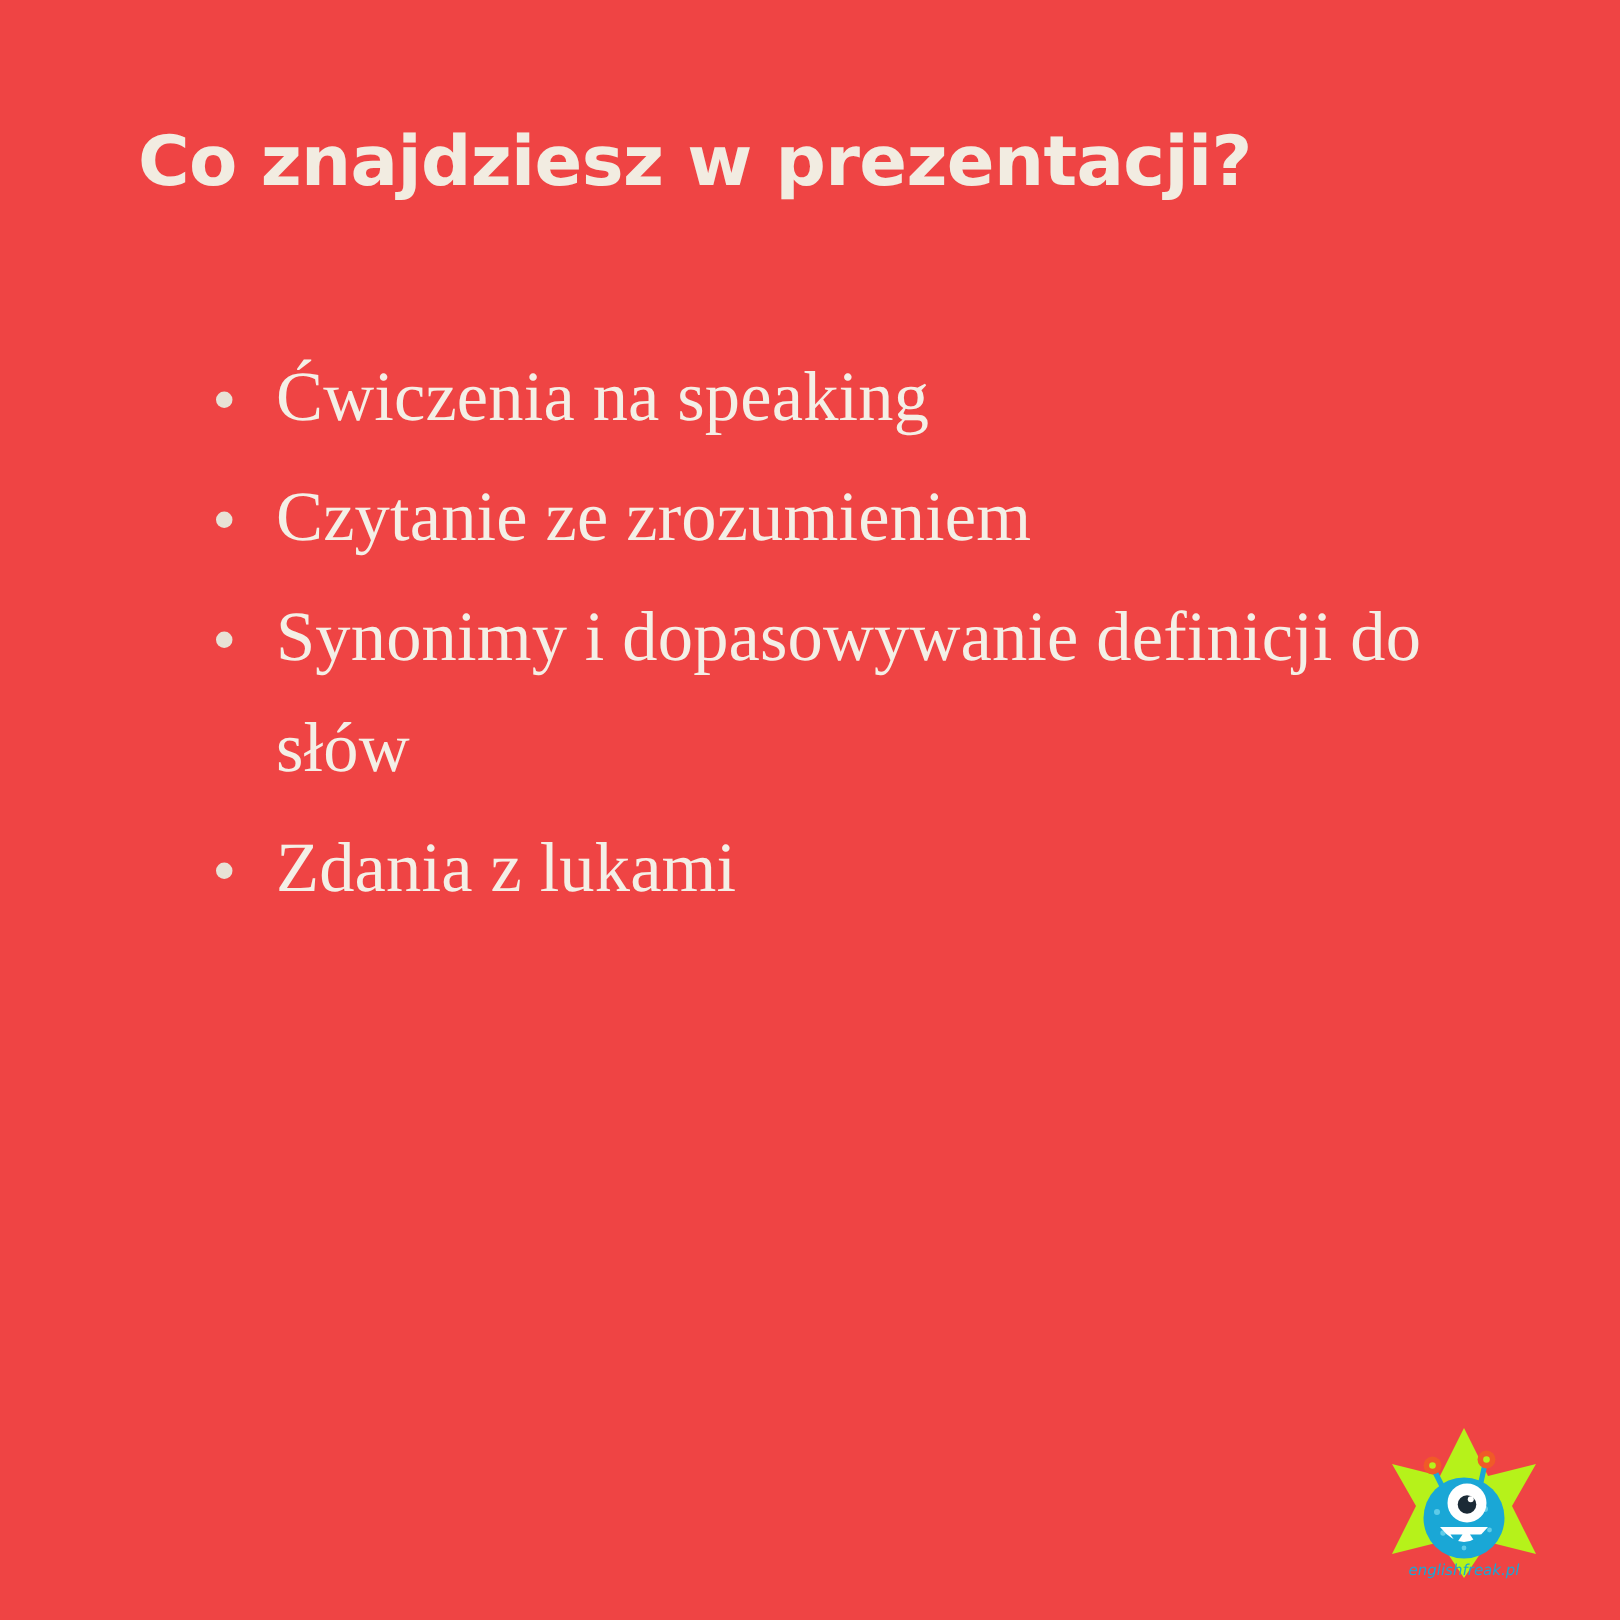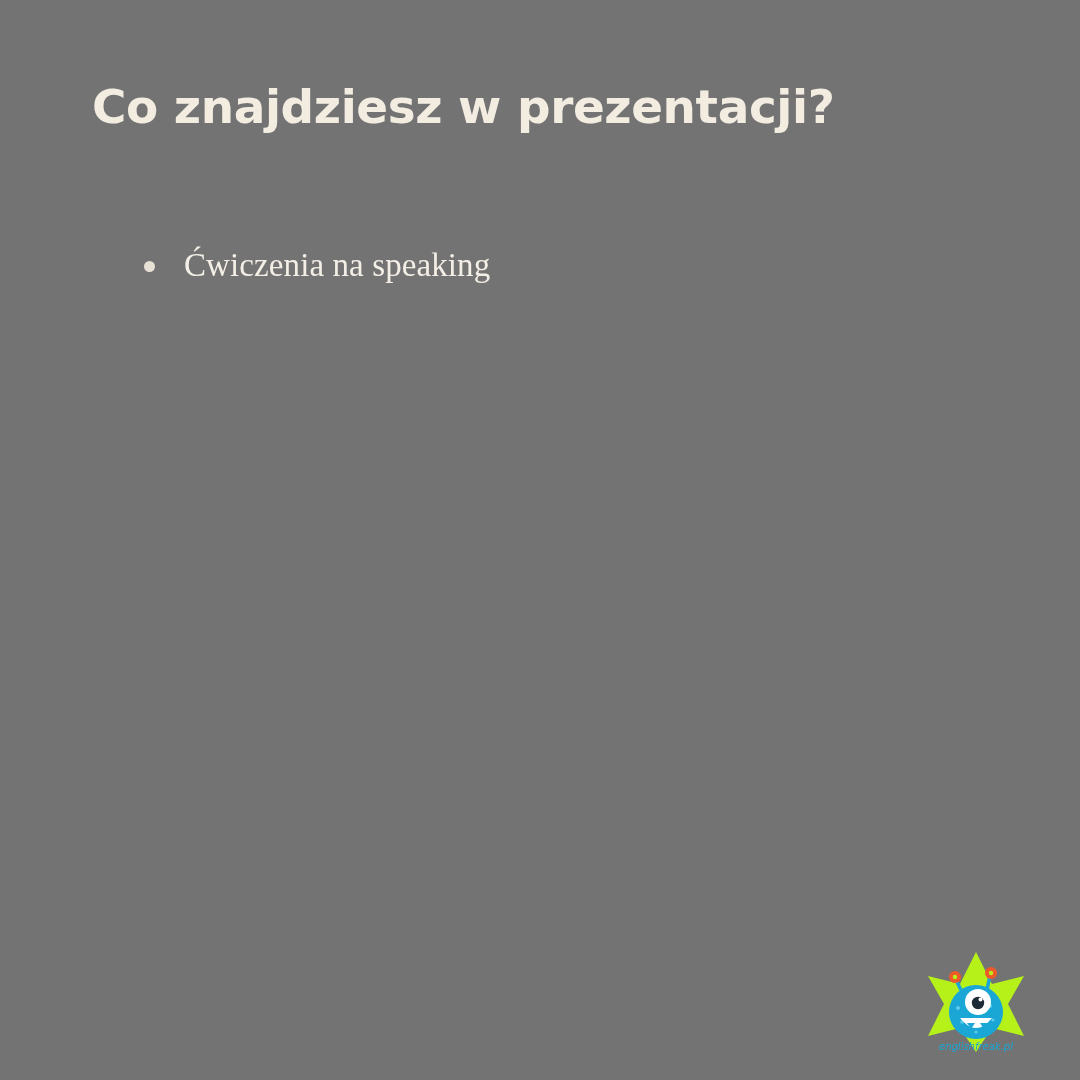--- a/index.html
+++ b/index.html
@@ -13,21 +13,21 @@
     height: 1080px;
     overflow: hidden;
     font-family: "Liberation Serif", serif;
     -webkit-font-smoothing: antialiased;
   }
 
   #slide {
     position: relative;
     width: 1080px;
     height: 1080px;
-    background: #737373;
+    background: #ef4444;
     box-sizing: border-box;
   }
 
   
   #title {
     position: absolute;
     left: 92px;
     top: 82px;
     width: 900px;
     margin: 0;
@@ -52,21 +52,21 @@
     padding: 0;
     list-style: none;
   }
 
   .bullet-item {
     position: relative;
     padding-left: 44px;
     margin: 0 0 6px 0;
     color: #f4efe6;
     font-family: "Liberation Serif", serif;
-    font-size: 33px;
+    font-size: 47px;
     line-height: 74px;
     letter-spacing: 0.1px;
   }
 
   .bullet-dot {
     position: absolute;
     left: 4px;
     top: 33px;
     width: 11px;
     height: 11px;
@@ -100,22 +100,34 @@
   <h1 id="title">Co znajdziesz w prezentacji?</h1>
 
   <ul id="bullet-list">
 
     <li class="bullet-item">
       <span class="bullet-dot"></span>
       <span class="bullet-text">Ćwiczenia na speaking</span>
     </li>
 
 
+    <li class="bullet-item">
+      <span class="bullet-dot"></span>
+      <span class="bullet-text">Czytanie ze zrozumieniem</span>
+    </li>
 
+    <li class="bullet-item">
+      <span class="bullet-dot"></span>
+      <span class="bullet-text">Synonimy i dopasowywanie definicji do słów</span>
+    </li>
 
+    <li class="bullet-item">
+      <span class="bullet-dot"></span>
+      <span class="bullet-text">Zdania z lukami</span>
+    </li>
 
   </ul>
 
   <div id="logo">
     <svg viewBox="0 0 112 112" xmlns="http://www.w3.org/2000/svg" aria-hidden="true">
 
       <polygon points="56,6 72,38 104,30 88,58 104,90 72,82 56,106 40,82 8,90 24,58 8,30 40,38" fill="#b6f21a"></polygon>
 
       <line x1="44" y1="50" x2="36" y2="34" stroke="#1aa7d6" stroke-width="3.5" stroke-linecap="round"></line>
       <line x1="66" y1="48" x2="70" y2="30" stroke="#1aa7d6" stroke-width="3.5" stroke-linecap="round"></line>

